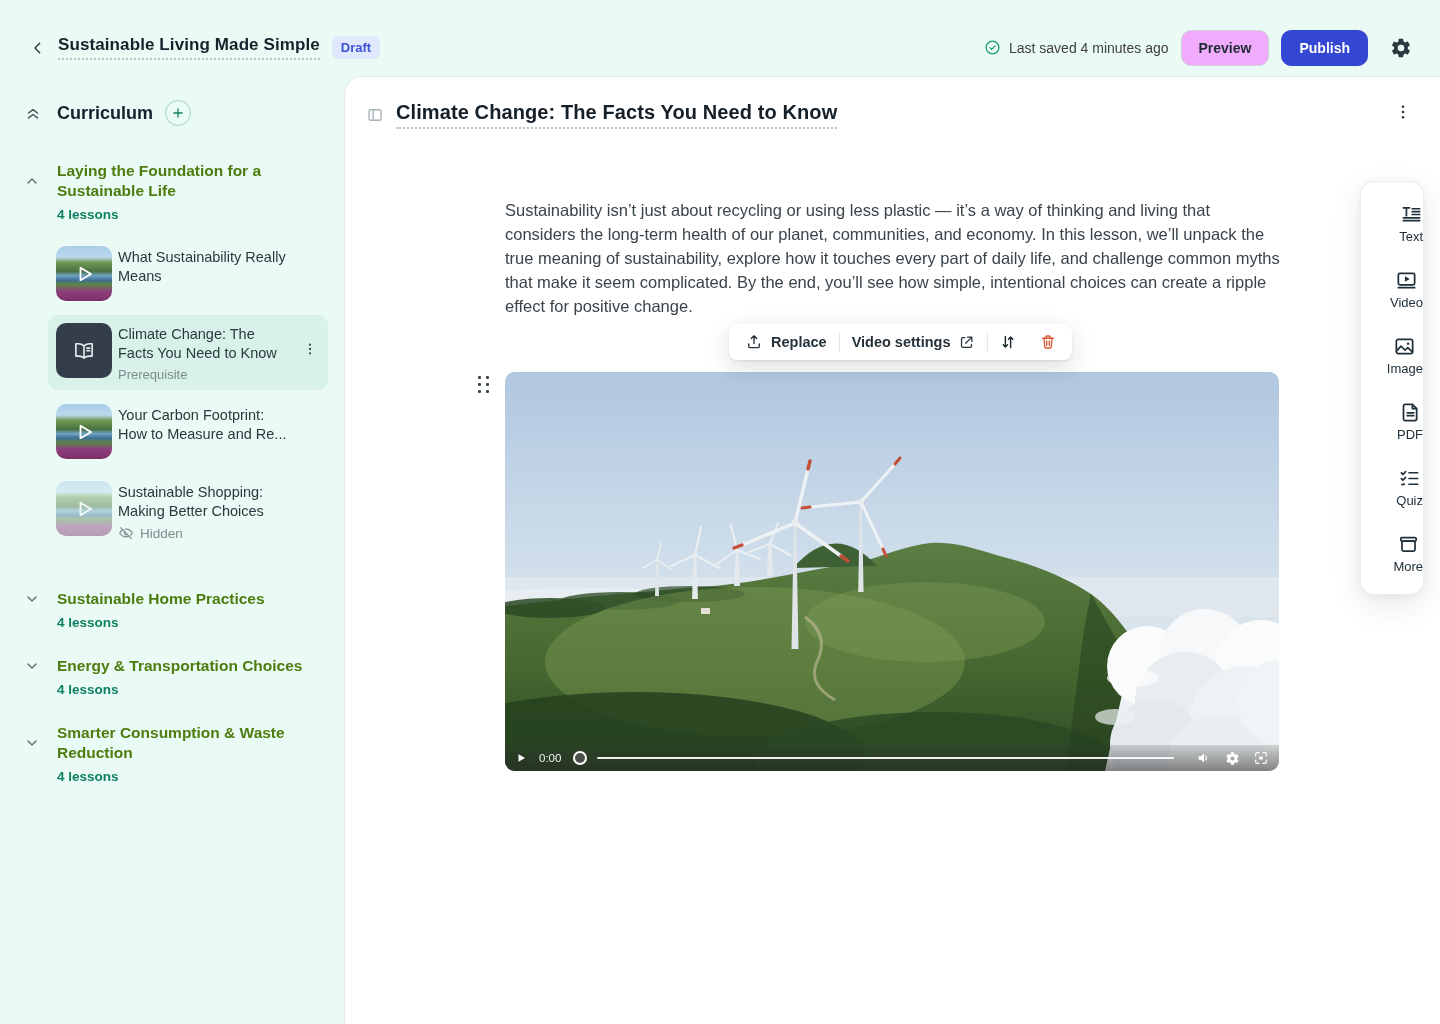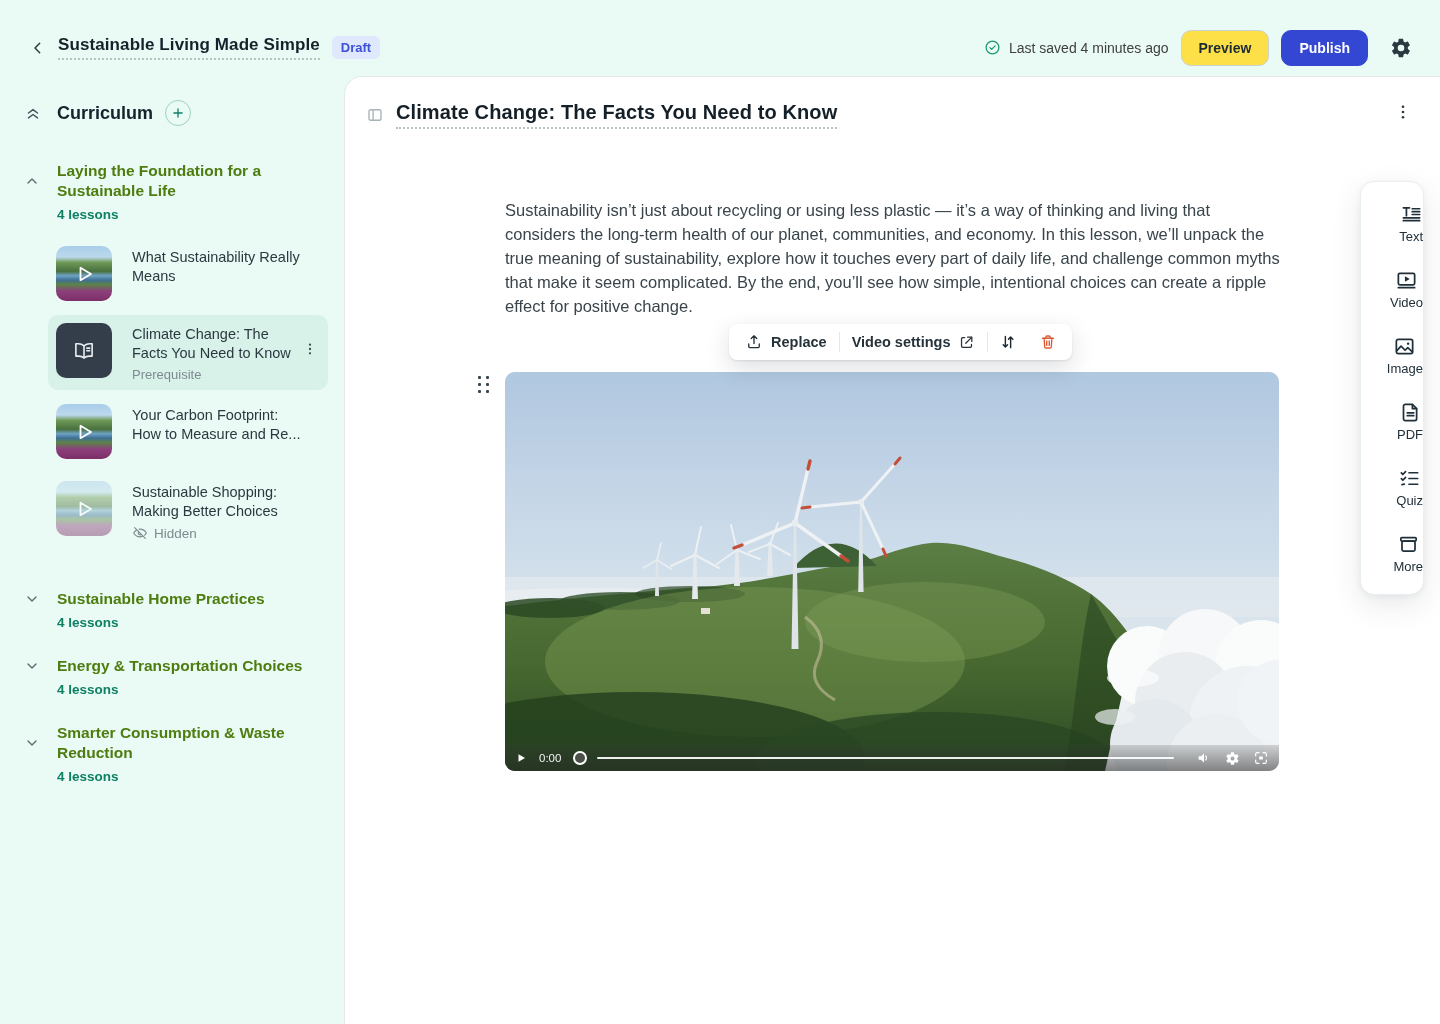--- a/index.html
+++ b/index.html
@@ -23,38 +23,38 @@
   .topbar{position:absolute;top:0;left:0;right:0;height:95px;display:flex;align-items:center;padding:0 24px;}
   .back-btn{width:28px;height:28px;display:flex;align-items:center;justify-content:center;color:#2a3840;cursor:pointer;flex:none;}
   .course-title{margin-left:6px;font-size:17px;font-weight:700;color:var(--text-dark);
     border-bottom:2px dotted #b7c3c5;padding-bottom:3px;letter-spacing:.1px;}
   .draft-badge{margin-left:12px;background:var(--draft-bg);color:var(--draft-text);
     font-size:13px;font-weight:600;padding:5px 9px;border-radius:6px;line-height:1;text-align:center;}
   .topbar-right{margin-left:auto;display:flex;align-items:center;gap:12px;}
   .saved{display:flex;align-items:center;gap:8px;color:#404040;font-size:14px;}
   .btn{height:36px;display:inline-flex;align-items:center;padding:0 17px;border-radius:10px;
     font-size:14px;font-weight:600;cursor:pointer;line-height:1;}
-  .btn-secondary{background:#fde047;border:1px solid #c9d3d4;color:#1c2b33;}
+  .btn-secondary{background:#f0abfc;border:1px solid #c9d3d4;color:#1c2b33;}
   .btn-primary{background:var(--accent-blue);border:1px solid var(--accent-blue);color:#fff;}
   .gear-btn{width:30px;height:30px;display:flex;align-items:center;justify-content:center;color:#2a3840;cursor:pointer;margin-left:6px;}
 
   
   .sidebar{position:absolute;left:0;top:76px;width:412px;bottom:0;overflow:hidden;}
   .curriculum-row{display:flex;align-items:center;padding:24px 24px 0 24px;}
   .collapse-all{width:18px;height:18px;color:#45565e;cursor:pointer;flex:none;}
   .curriculum-title{margin-left:15px;font-size:18px;font-weight:700;color:#13232d;}
   .add-section{margin-left:12px;width:26px;height:26px;border-radius:50%;border:1.5px solid #9fd2c0;
     display:flex;align-items:center;justify-content:center;color:#0c7f63;cursor:pointer;background:transparent;}
   .section{margin-top:35px;}
   .section-head{display:flex;align-items:center;padding:0 24px;cursor:pointer;}
   .sec-chevron{width:16px;height:16px;color:#5b6b72;flex:none;}
   .section-title{margin-left:17px;font-size:15.5px;line-height:20px;font-weight:600;color:#4d7c0f;max-width:248px;}
   .lesson-count{margin:6px 0 0 57px;font-size:13.5px;font-weight:600;color:var(--teal);}
   .lessons{margin-top:16px;}
-  .lesson-row{margin:0 0 6px 48px;width:280px;padding:8px;border-radius:10px;display:flex;gap:20px;
+  .lesson-row{margin:0 0 6px 48px;width:280px;padding:8px;border-radius:10px;display:flex;gap:6px;
     align-items:flex-start;position:relative;cursor:pointer;}
   .lesson-row.selected{background:var(--selection-mint);}
   .thumb{width:56px;height:55px;border-radius:10px;flex:none;position:relative;overflow:hidden;}
   .video-thumb{background:
     linear-gradient(180deg,#a8cdea 0%,#bcd9ec 20%,#6d9955 30%,#49703f 46%,#6fa3c4 54%,#3f6f95 62%,#5c8448 70%,#8c3f7c 82%,#7c2f66 100%);}
   .thumb .play-ovl{position:absolute;inset:0;display:flex;align-items:center;justify-content:center;color:#fff;}
   .reading-thumb{background:#333e4a;display:flex;align-items:center;justify-content:center;color:#e9edf0;}
   .hidden-row .thumb{opacity:.45;}
   .lesson-text{padding-top:2px;min-width:0;}
   .lesson-title{font-size:14.5px;line-height:19px;font-weight:500;color:#2a3940;max-width:176px;}

